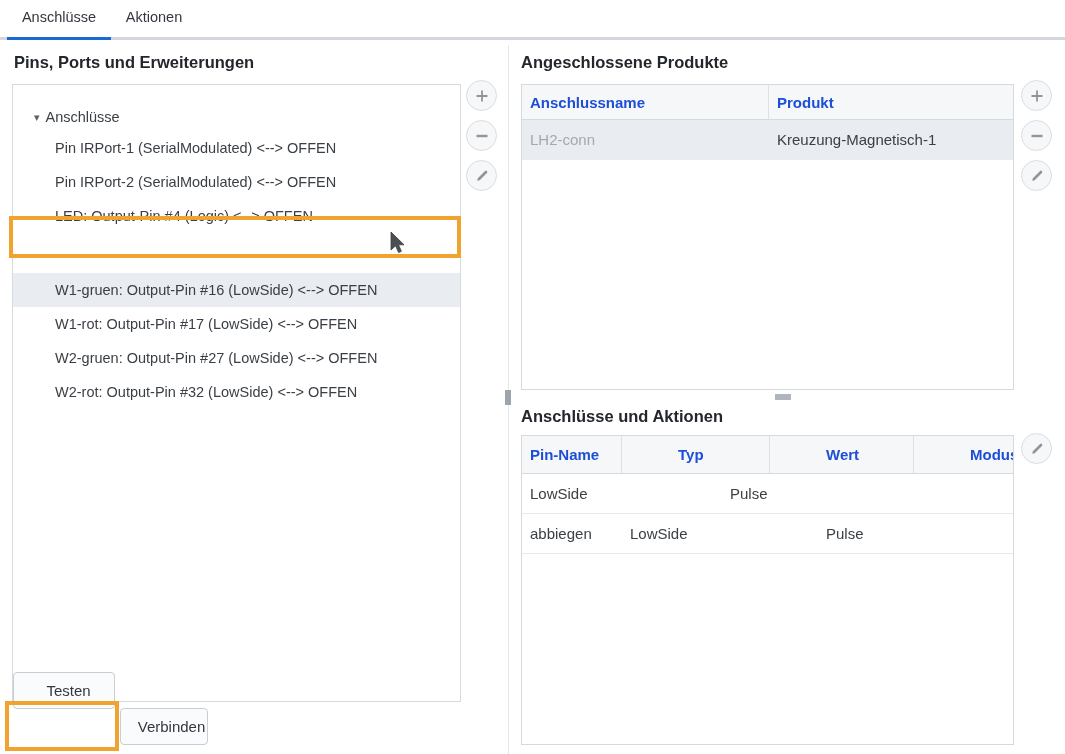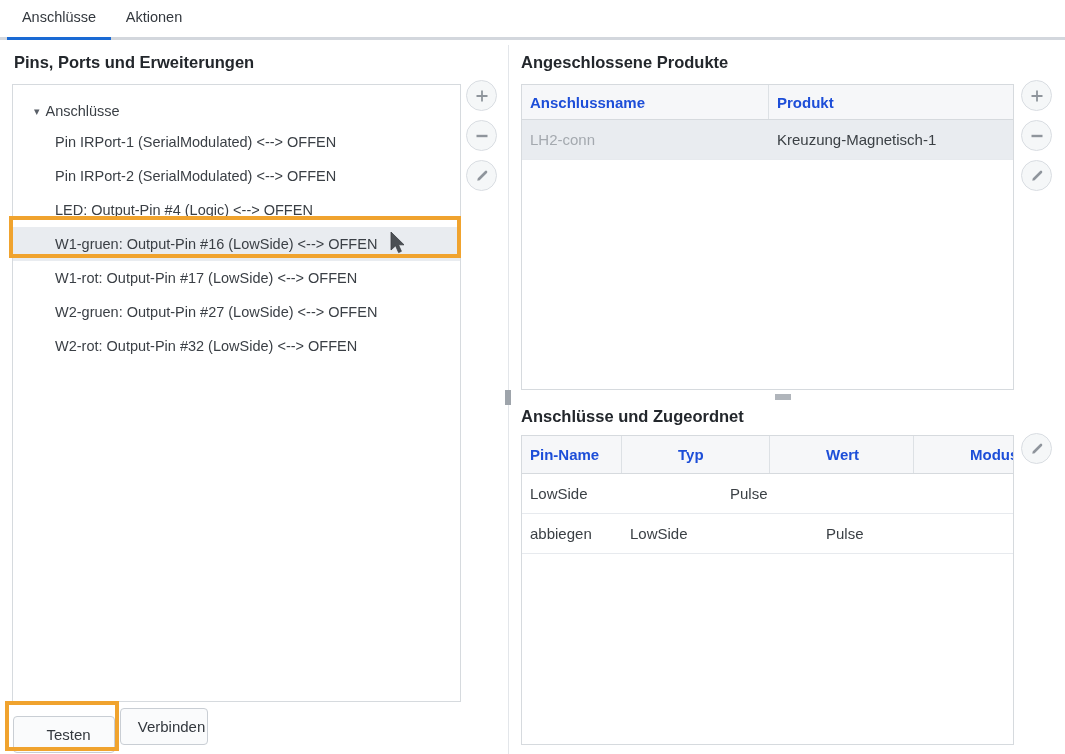--- a/index.html
+++ b/index.html
@@ -13,33 +13,33 @@
   .tab { position:absolute; top:0; height:37px; line-height:34px; font-size:14.5px; color:#33383e; text-align:center; cursor:default; }
   .tab.active { font-weight:400; }
   .tab-underline { position:absolute; left:7px; top:37px; width:104px; height:3px; background:#1a6ad4; z-index:2; }
   .tab1 { left:7px; width:104px; }
   .tab2 { left:111px; width:86px; }
 
   
   .panel-title { position:absolute; font-size:16.5px; font-weight:700; color:#23272c; }
 
   
-  .tree-box { position:absolute; left:12px; top:84px; width:449px; height:618px; border:1px solid #d6dade; background:#fff; padding-top:12px; overflow:hidden; }
+  .tree-box { position:absolute; left:12px; top:84px; width:449px; height:618px; border:1px solid #d6dade; background:#fff; padding-top:18px; overflow:hidden; }
   .tree-root-row { height:28px; line-height:28px; font-size:14.5px; color:#3a3f45; padding-left:21px; }
   .tree-caret { display:inline-block; font-size:11px; color:#5a6068; margin-right:6px; transform:translateY(-1px); }
   .tree-item { height:34px; line-height:34px; font-size:14.5px; color:#3a3f45; padding-left:42px; white-space:nowrap; }
-  .tree-item.selected { background:#e9ecf0; }
+  .tree-item.selected { background:#e9ecf0;margin-top:40px; }
 
   
   .circle-btn { position:absolute; width:31px; height:31px; border-radius:50%; background:#f5f7f8; border:1px solid #d9dde2; display:flex; align-items:center; justify-content:center; cursor:pointer; }
   .circle-btn svg { display:block; }
 
   
   .btn { position:absolute; height:37px; border:1px solid #c9ced4; border-radius:4px; background:#fafbfc; font-size:15px; color:#33383e; text-align:center; line-height:35px; cursor:pointer; font-family:inherit; }
-  .btn-testen { left:13px; top:716px; width:102px;padding-left:9px; }
+  .btn-testen { left:13px; top:672px; width:102px;padding-left:9px; }
   .btn-verbinden { left:120px; top:708px; width:88px;padding-left:15px; }
 
   
   .vdivider { position:absolute; left:508px; top:45px; width:1px; height:709px; background:#e3e6ea; }
   .vsplit-handle { position:absolute; left:505px; top:390px; width:6px; height:15px; background:#9ea4ab; cursor:col-resize; }
   .hsplit-handle { position:absolute; left:775px; top:394px; width:16px; height:6px; background:#b0b5bb; cursor:row-resize; }
 
   
   .table { position:absolute; border:1px solid #d6dade; background:#fff; overflow:hidden; }
   .t-products { left:521px; top:84px; width:493px; height:306px; }
@@ -154,21 +154,21 @@
   </div>
   <div class="circle-btn" style="left:1021px; top:160px;">
     <span>
         <svg width="16" height="16" viewBox="0 0 16 16">
           <path d="M5 11 L12 4" stroke="#8f959c" stroke-width="2.6" stroke-linecap="round"></path>
           <path d="M3.2 12.8 l.7-2.4 1.7 1.7z" fill="#8f959c"></path>
         </svg>
       </span>
   </div>
 
-  <div class="panel-title" style="left:521px; top:407px;">Anschlüsse und Zugeordnet</div>
+  <div class="panel-title" style="left:521px; top:407px;">Anschlüsse und Aktionen</div>
 
   <div class="table t-params">
     <div class="t-head">
       <div class="t-head-cell">Pin-Name</div>
       <div class="t-head-cell">Typ</div>
       <div class="t-head-cell">Wert</div>
       <div class="t-head-cell">Modus</div>
       <div class="t-head-cell">Zugeordnet</div>
     </div>
     <div id="param-rows">

